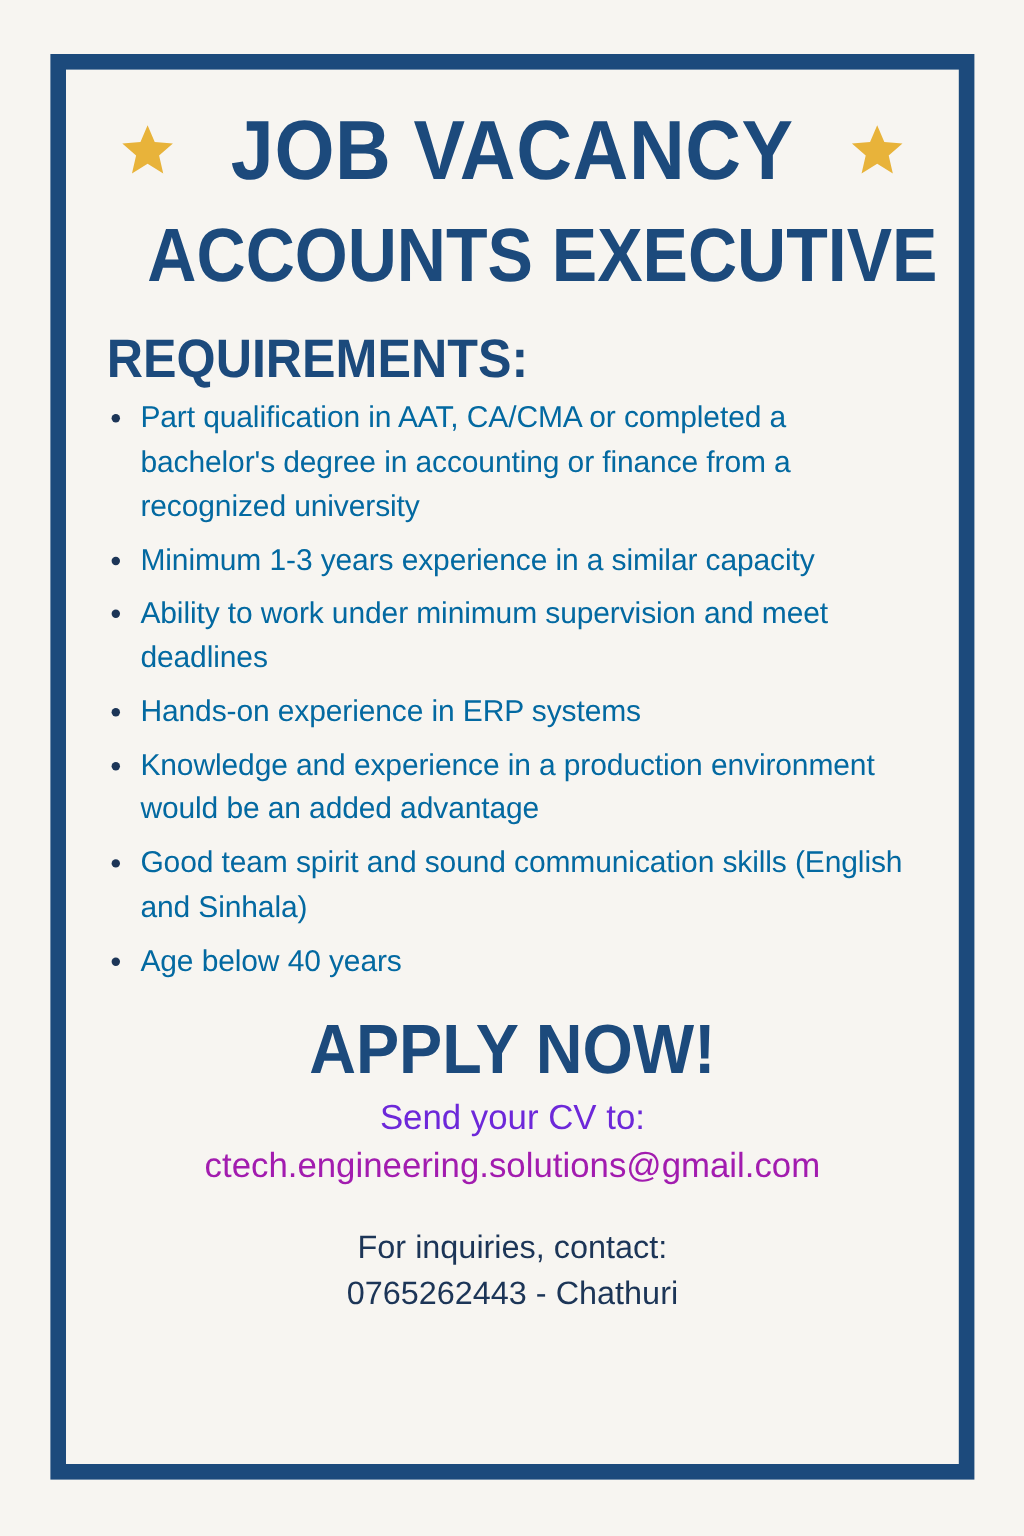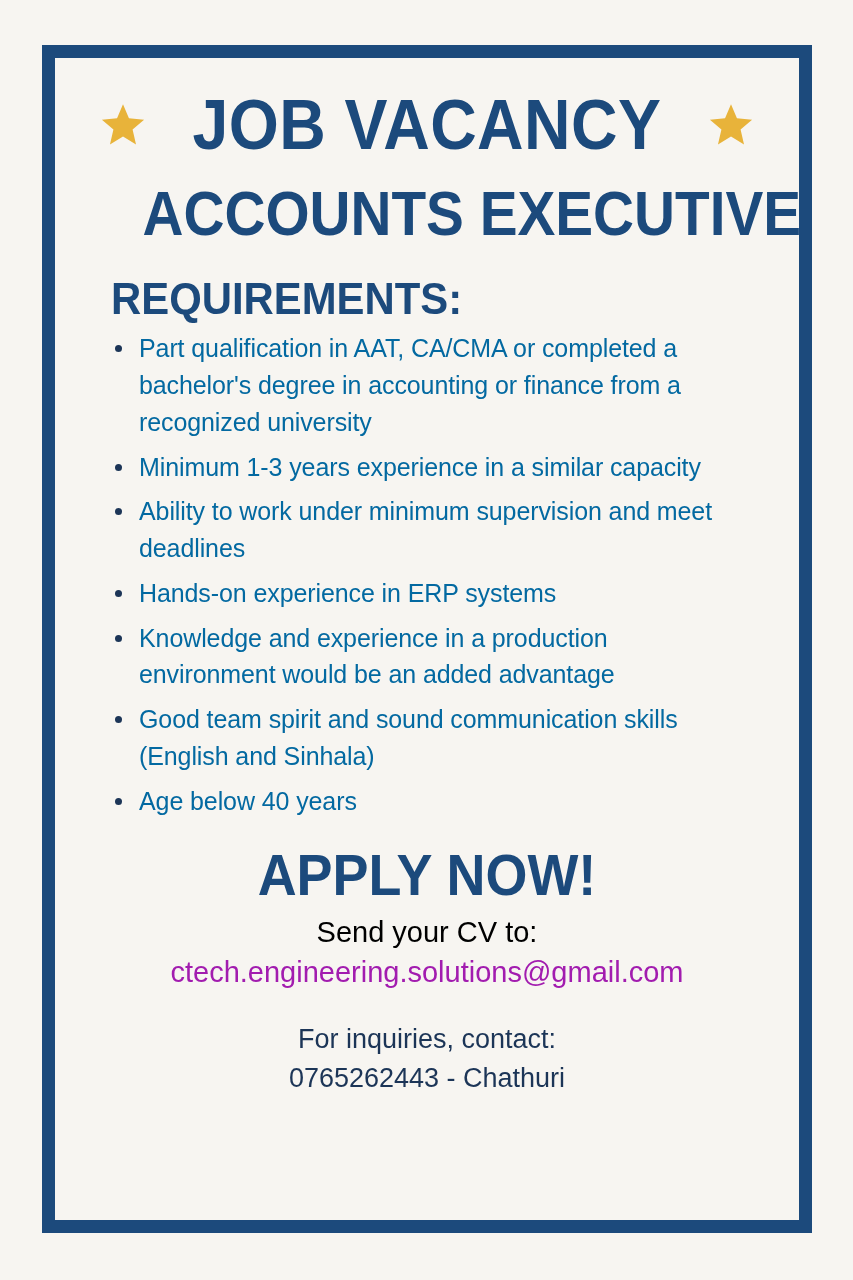--- a/index.html
+++ b/index.html
@@ -34,21 +34,21 @@
     background: #f7f5f1;
   }
 
   .inner {
     position: absolute;
     left: 55px;
     top: 58px;
     width: 744px;
     height: 1162px;
     box-sizing: border-box;
-    padding: 0 56px;
+    padding: 0 34px;
   }
 
   
   .title-row {
     display: flex;
     align-items: center;
     justify-content: center;
     gap: 26px;
     margin-top: 32px;
   }
@@ -132,21 +132,21 @@
     color: #1c4a7c;
     margin: 26px 0 6px 0;
     transform: scaleX(0.93);
     line-height: 1.05;
   }
 
   .send-cv {
     text-align: center;
     font-family: "Liberation Sans", sans-serif;
     font-size: 29px;
-    color: #000000;
+    color: #6d28d9;
     line-height: 1.38;
     margin: 0;
   }
 
   .email {
     text-align: center;
     font-family: "Liberation Sans", sans-serif;
     font-size: 29px;
     color: #a21caf;
     line-height: 1.38;

